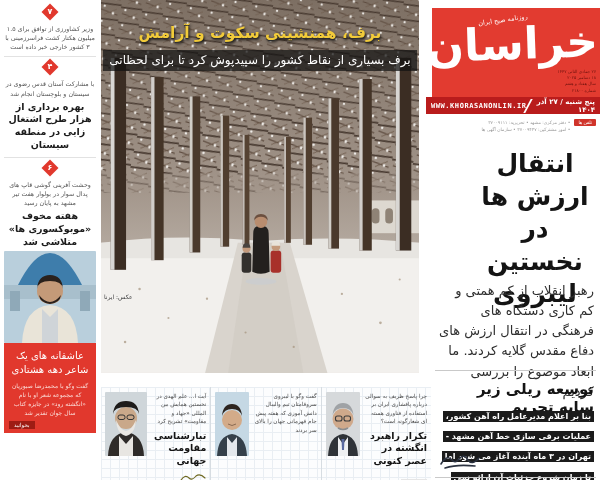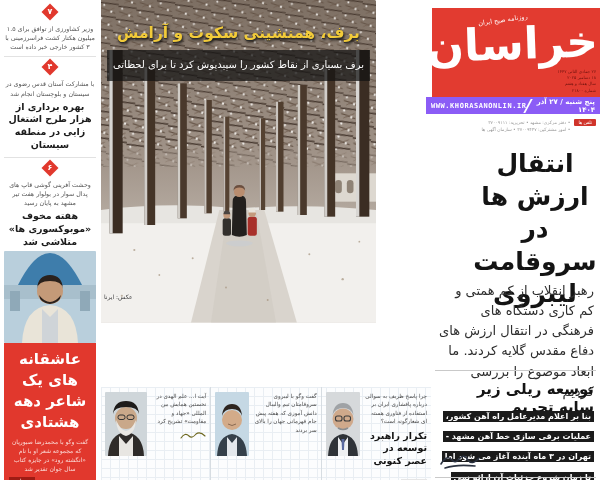--- a/index.html
+++ b/index.html
@@ -12,44 +12,44 @@
   .side-item { text-align:center; direction:rtl; }
   .diamond { width:12px; height:12px; background:#e1382d; transform:rotate(45deg); margin:2px auto 6px auto; position:relative; }
   .diamond span { position:absolute; inset:0; transform:rotate(-45deg); color:#fff; font-size:8px; font-weight:bold; line-height:12px; text-align:center; }
   .side-head { font-weight:bold; color:#1b1b1b; font-size:9.5px; line-height:1.35; }
   .side-lead { color:#555; font-size:6.3px; line-height:1.45; margin-top:3px; }
   .side-div { border-top:1px solid #e2e2e2; margin:5px 0 4px 0; }
 
   .side-photo { width:92px; height:92px; margin:2px auto 0 auto; display:block; border-radius:1px; }
 
   .feature-red { background:#e1382d; color:#fff; direction:rtl; text-align:center; padding:6px 5px 4px 5px; margin-top:0; }
-  .feature-red .t { font-weight:bold; font-size:15px; line-height:1.4; }
+  .feature-red .t { font-weight:normal; font-size:10px; line-height:1.4; }
   .feature-red .s { font-size:6px; line-height:1.5; color:#fbdcd8; margin-top:4px; }
   .feature-red .tag { display:inline-block; background:#9e1c14; color:#fff; font-size:5.5px; padding:1px 5px; margin-top:4px; float:left; }
 
   
-  #photo { position:absolute; left:101px; top:0; width:275px; height:387px; overflow:hidden; }
+  #photo { position:absolute; left:101px; top:0; width:318px; height:387px; overflow:hidden; }
   #photo svg.scene { position:absolute; inset:0; }
   .photo-title { position:absolute; top:24px; left:0; right:0; text-align:center; direction:rtl;
     color:#f2cb3a; font-weight:bold; font-size:15.5px;
     text-shadow:0 1px 0 #2c2c2c, 1px 2px 3px rgba(0,0,0,.85); }
   .photo-cap { position:absolute; top:50px; left:0; right:0; text-align:center; direction:rtl; }
   .photo-cap span { display:block; width:fit-content; margin:0 auto 1px auto; background:rgba(18,18,18,.72);
-    color:#fff; font-size:10px; line-height:1.45; padding:8px 6px; }
+    color:#fff; font-size:12px; line-height:1.45; padding:2px 6px; }
   .photo-credit { position:absolute; left:3px; top:293px; color:#3c3c3c; font-size:6px; direction:rtl;
     text-shadow:0 0 2px #fff; }
 
   
   #rightcol { position:absolute; left:431px; top:0; width:169px; height:480px; background:#fff; }
   .masthead { position:absolute; top:8px; left:1px; right:0; height:89px; background:#e23b30; }
   .m-tagline { position:absolute; top:8px; left:46px; color:#fff; font-size:6.5px; transform:rotate(-8deg); direction:rtl; opacity:.95; }
   .m-name { position:absolute; top:14px; left:0; right:2px; text-align:center; color:#fff; font-weight:bold;
     font-size:44px; line-height:1; direction:rtl; transform:rotate(-2deg); letter-spacing:-2px; }
   .m-info { position:absolute; right:4px; bottom:3px; direction:rtl; text-align:right; color:#6e120d; font-size:4.2px; line-height:1.5; }
-  .m-bar { position:absolute; top:97px; left:-5px; right:0; height:17px; background:#8b5cf6; display:flex; align-items:center; justify-content:space-between; padding:0 5px; }
+  .m-bar { position:absolute; top:97px; left:-5px; right:0; height:17px; background:#b91c1c; display:flex; align-items:center; justify-content:space-between; padding:0 5px; }
   .m-url { color:#fff; font-size:7px; font-weight:bold; letter-spacing:.08em; font-family:"DejaVu Sans Mono", monospace; }
   .m-slash { width:2px; height:14px; background:#fff; transform:skewX(-28deg); }
   .m-date { color:#fff; font-size:7px; font-weight:bold; direction:rtl; }
   .smallprint { position:absolute; top:119px; right:4px; left:4px; direction:rtl; display:flex; gap:4px; align-items:flex-start; }
   .sp-badge { background:#d0342b; color:#fff; font-size:4.5px; padding:1px 4px; border-radius:1px; flex:none; }
   .sp-lines { color:#9a9a9a; font-size:4.5px; line-height:1.6; text-align:right; }
 
   .lead-head { position:absolute; top:148px; left:0; right:0; text-align:center; direction:rtl; color:#141414; font-weight:bold;margin-left:39px; }
   .lead-head div { font-size:25px; line-height:1.3; letter-spacing:-1px; }
   .lead-sub { position:absolute; top:281px; right:6px; left:6px; direction:rtl; text-align:right;
@@ -242,21 +242,21 @@
     <div class="smallprint">
       <span class="sp-badge">تلفن ها</span>
       <span class="sp-lines">
         <div>• دفتر مرکزی: مشهد • تحریریه: ۳۷۰۰۹۱۱۱</div>
         <div>• امور مشترکین: ۳۷۰۰۹۴۴۷ • سازمان آگهی ها</div>
       </span>
     </div>
 
     <div class="lead-head">
       <div>انتقال ارزش ها</div>
-      <div>در سروقامت</div>
+      <div>در نخستین</div>
       <div>لیبروی</div>
     </div>
     <div class="lead-sub">رهبر انقلاب از کم همتی و کم کاری دستگاه های فرهنگی در انتقال ارزش های دفاع مقدس گلایه کردند. ما ابعاد موضوع را بررسی کردیم</div>
     <div class="lead-pref">صفحه ۲</div>
 
     <div class="rc-div" style="top:370px"></div>
 
     <div class="story2-head">توسعه ریلی زیر سایه تحریم</div>
     <div class="story2-sub"><span>بنا بر اعلام مدیرعامل راه آهن کشور، عملیات برقی سازی خط آهن مشهد - تهران در ۳ ماه آینده آغاز می شود اما تا زمان شروع جزئیات آن ارائه نمی شود</span></div>
     <svg class="sig" width="42" height="18" viewBox="0 0 42 18">
@@ -273,20 +273,21 @@
         <path d="M3 64 Q4 42 21 40 Q38 42 39 64 Z" fill="#2e2b29"></path>
         <path d="M14 44 L21 52 L28 44 L28 64 L14 64 Z" fill="#e8e6e2"></path>
         <circle cx="21" cy="26" r="11" fill="#c9a88a"></circle>
         <path d="M8 22 Q9 9 21 9 Q33 9 34 22 Q33 15 21 15 Q9 15 8 22 Z" fill="#1d1b1a"></path>
         <path d="M11 28 Q21 50 31 28 Q30 42 21 44 Q12 42 11 28 Z" fill="#e9e7e3"></path>
         <rect x="13" y="23" width="7" height="4.5" rx="2" fill="none" stroke="#333" stroke-width="1"></rect>
         <rect x="22" y="23" width="7" height="4.5" rx="2" fill="none" stroke="#333" stroke-width="1"></rect>
       </svg>
       <div class="t-text">
         <div class="t-lead">آیت ا... علم الهدی در نخستین همایش بین المللی «جهاد و مقاومت» تشریح کرد</div>
+        <div class="t-head">تبارشناسی مقاومت جهانی</div>
         <svg class="t-sig" width="26" height="10" viewBox="0 0 26 10">
           <path d="M1 7 Q5 1 9 5 Q12 8 16 3 Q20 0 25 5" fill="none" stroke="#6e6820" stroke-width="1.1" stroke-linecap="round"></path>
         </svg>
       </div>
     </div>
 
     <div class="teaser">
       <svg class="t-photo" width="34" height="64" viewBox="0 0 34 64">
         <rect width="34" height="64" fill="#c5d8e4"></rect>
         <path d="M2 64 Q3 44 17 42 Q31 44 32 64 Z" fill="#35404a"></path>
@@ -308,19 +309,19 @@
         <path d="M12 45 L17 52 L22 45 L22 64 L12 64 Z" fill="#eef0f2"></path>
         <path d="M15.5 47 L18.5 47 L18 58 L16 58 Z" fill="#5a6aa0"></path>
         <circle cx="17" cy="27" r="10.5" fill="#cfa98b"></circle>
         <path d="M6.5 23 Q8 11 17 11 Q26 11 27.5 23 Q25 16 17 16 Q9 16 6.5 23 Z" fill="#9fa2a5"></path>
         <rect x="9.5" y="24" width="6.5" height="5" rx="2" fill="none" stroke="#3b3b3b" stroke-width="1.1"></rect>
         <rect x="18" y="24" width="6.5" height="5" rx="2" fill="none" stroke="#3b3b3b" stroke-width="1.1"></rect>
         <path d="M12 36 Q17 39 22 36" fill="none" stroke="#8a8d90" stroke-width="1.6"></path>
       </svg>
       <div class="t-text">
         <div class="t-lead">چرا پاسخ ظریف به سوالی درباره پافشاری ایران بر استفاده از فناوری هسته ای شعارگونه است؟</div>
-        <div class="t-head">تکرار راهبرد توسعه در عصر کنونی</div>
+        <div class="t-head">تکرار راهبرد انگشته در عصر کنونی</div>
         <span class="t-tag">صفحه ۱۲</span>
       </div>
     </div>
   </div>
 
 </div>
 
 </body></html>

